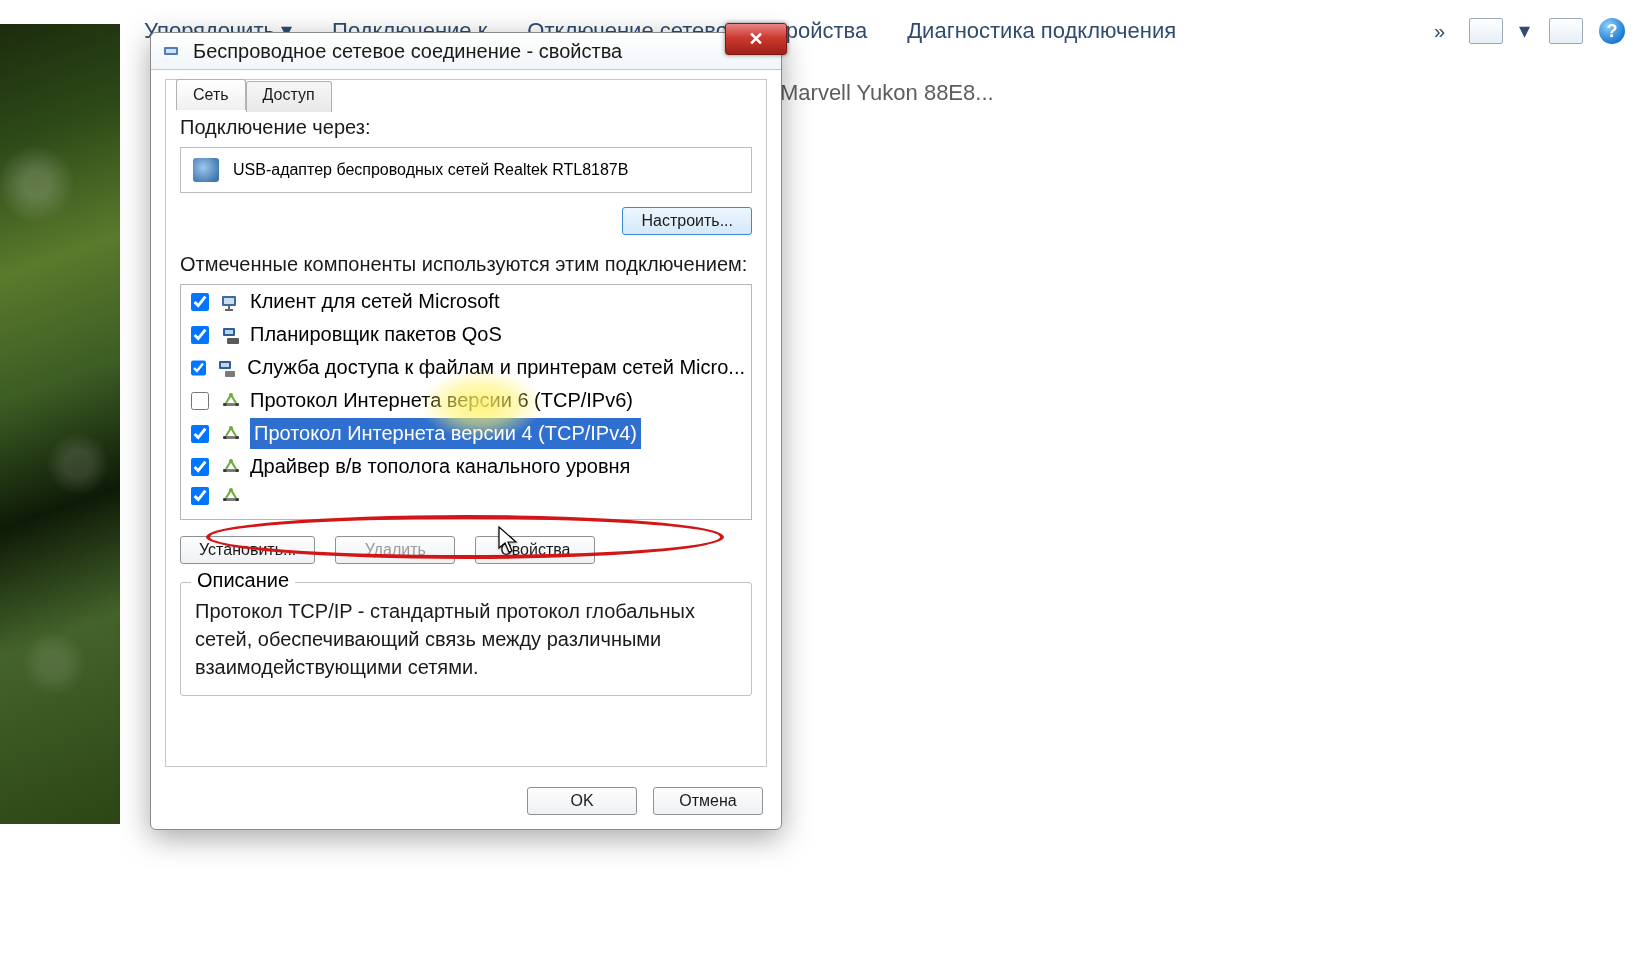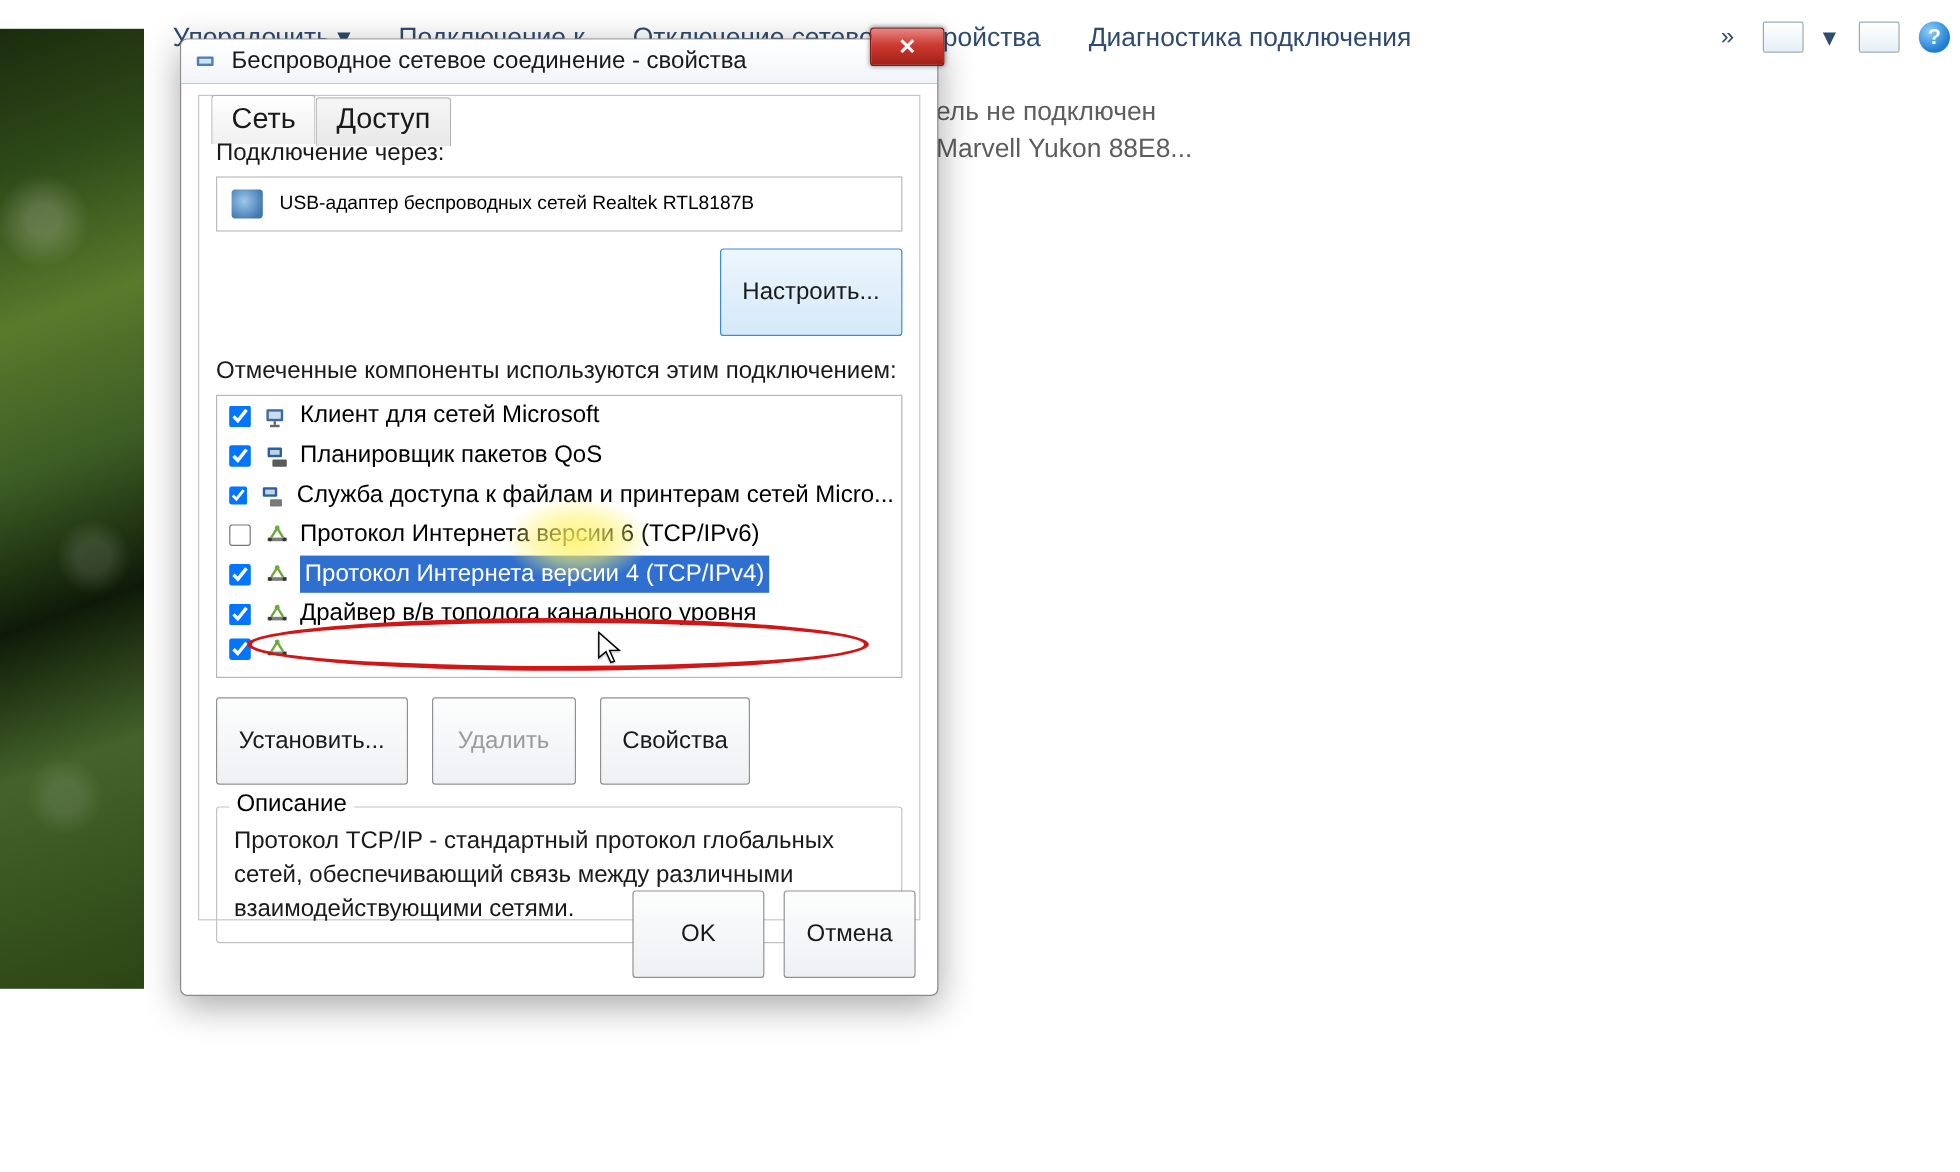--- a/index.html
+++ b/index.html
@@ -159,21 +159,21 @@
   position:absolute;
   top:-1px; left:10px;
   display:flex;
   gap:0;
 }
 .tab {
   padding: 6px 16px 6px 16px;
   border: 1px solid #b1b1b1;
   border-bottom: none;
   background: linear-gradient(#ffffff,#f0f0f0);
-  font-size: 24px;
+  font-size: 16px;
   border-top-left-radius: 3px;
   border-top-right-radius: 3px;
   color:#1a1a1a;
 }
 .tab.inactive {
   background: linear-gradient(#f6f6f6,#e8e8e8);
   position: relative;
   top:2px;
   padding-top:4px;
   padding-bottom:4px;
@@ -199,22 +199,22 @@
 .adapter-box .aicon {
   width:26px;height:24px;
   background: radial-gradient(circle at 40% 40%, #9fc7ea 0%, #3d76b0 80%);
   border-radius:3px;
 }
 .configure-row {
   display:flex; justify-content:flex-end; margin-top:14px;
 }
 .btn {
   min-width: 120px;
-  padding: 24px 18px;
-  font-size: 20px;
+  padding: 4px 18px;
+  font-size: 16px;
   background: linear-gradient(#fdfdfd,#eef1f4);
   border: 1px solid #8f9295;
   border-radius: 3px;
   color:#1a1a1a;
 }
 .btn.highlight {
   border: 1.5px solid #3a8bd1;
   background: linear-gradient(#edf6fd,#d4e9f8);
 }
 .btn.disabled {
@@ -338,21 +338,20 @@
     <span class="chev">»</span>
     <span class="right-icons">
       <span class="thumb"></span>
       <span class="dd">▾</span>
       <span class="thumb"></span>
       <span class="help">?</span>
     </span>
   </div>
 
   <div class="lan-block">
-    <div class="sub">ель не подключен</div>
     <div class="sub">Marvell Yukon 88E8...</div>
   </div>
 
   <div class="dialog">
     <div class="titlebar">
       <span class="icon">
         <svg width="18" height="18" viewBox="0 0 18 18">
             <rect x="2" y="5" width="14" height="8" rx="1" fill="#4f7fb2"></rect>
             <rect x="4" y="7" width="10" height="4" fill="#cfe2f3"></rect>
           </svg>

